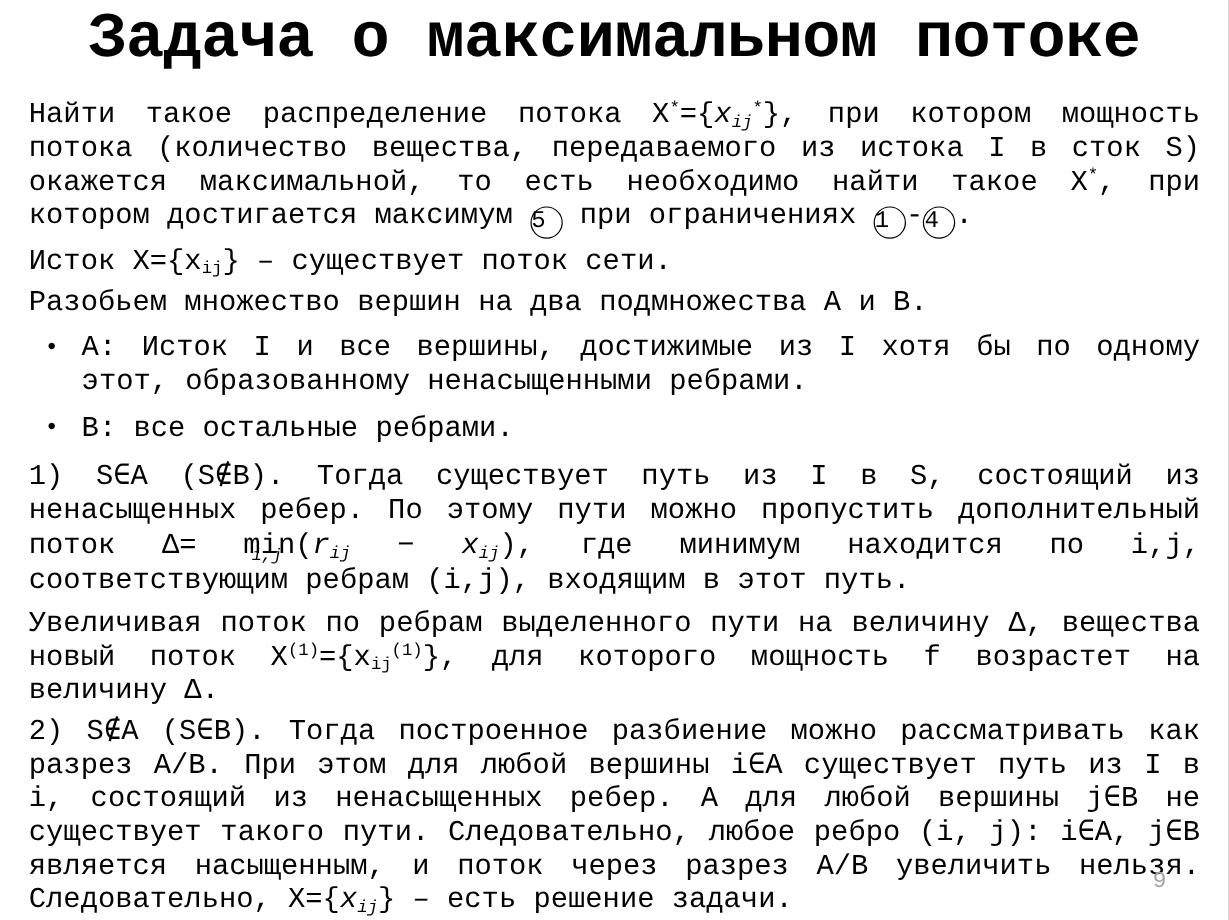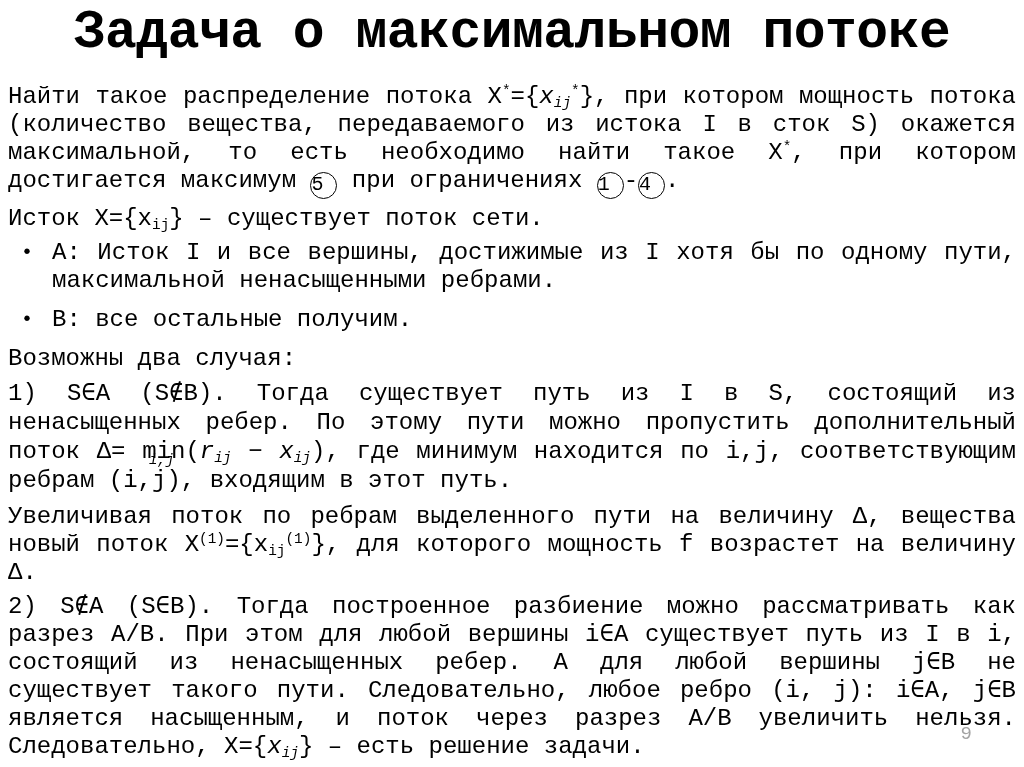--- a/index.html
+++ b/index.html
@@ -14,21 +14,21 @@
   }
   .title{
     margin:4px 14px 20px;
     font-size:53px;
     line-height:1.12;
     font-weight:bold;
     text-align:center;
     white-space:nowrap;
     letter-spacing:-0.5px;
   }
-  .body{padding:0 8px;}
+  .body{padding:0 24px;}
   .para{
     margin:0 0 6px;
     font-size:24px;
     line-height:28px;
   }
   .j{text-align:justify;text-align-last:left;}
   .mb10{margin-bottom:10px;}
   .case1{line-height:29px;margin-bottom:8px;}
   .bullet{
     position:relative;
@@ -73,32 +73,32 @@
 <body>
 
 <div class="slide">
   <h1 class="title">Задача о максимальном потоке</h1>
 
   <div class="body">
     <p class="para j"><span>Найти такое распределение потока X</span><span class="sup">*</span><span>={</span><span class="it">x</span><span class="itsub">ij</span><span class="sup">*</span><span>}, при котором мощность потока (количество вещества, передаваемого из истока I в сток S) окажется максимальной, то есть необходимо найти такое X</span><span class="sup">*</span><span>, при котором достигается максимум </span><span class="circ">5</span><span> при ограничениях </span><span class="circ">1</span><span>-</span><span class="circ">4</span><span>.</span></p>
 
     <p class="para"><span>Исток X={x</span><span class="sub">ij</span><span>} – существует поток сети.</span></p>
 
+    <p class="para mb10"><span>Разобьем множество вершин на два подмножества A и B.</span></p>
 
     <div class="bullet">
       <span class="marker">•</span>
-      <p class="para j"><span>A: Исток I и все вершины, достижимые из I хотя бы по одному пути, максимальной ненасыщенными ребрами.</span></p>
+      <p class="para j"><span>A: Исток I и все вершины, достижимые из I хотя бы по одному этот, образованному ненасыщенными ребрами.</span></p>
     </div>
 
     <div class="bullet">
       <span class="marker">•</span>
-      <p class="para j"><span>B: все остальные получим.</span></p>
+      <p class="para j"><span>B: все остальные ребрами.</span></p>
     </div>
 
-    <p class="para"><span>Возможны два случая:</span></p>
 
     <p class="para j case1"><span>1) S∈A (S∉B). Тогда существует путь из I в S, состоящий из ненасыщенных ребер. По этому пути можно пропустить дополнительный поток Δ= </span><span class="minop"><span>min</span><span class="minunder">i,j</span></span><span>(</span><span class="it">r</span><span class="itsub">ij</span><span> − </span><span class="it">x</span><span class="itsub">ij</span><span>), где минимум находится по i,j, соответствующим ребрам (i,j), входящим в этот путь.</span></p>
 
     <p class="para j"><span>Увеличивая поток по ребрам выделенного пути на величину Δ, вещества новый поток X</span><span class="sup">(1)</span><span>={x</span><span class="sub">ij</span><span class="sup">(1)</span><span>}, для которого мощность f  возрастет на величину Δ.</span></p>
 
     <p class="para j"><span>2) S∉A (S∈B). Тогда построенное разбиение можно рассматривать как разрез A/B. При этом для любой вершины i∈A существует путь из I в i, состоящий из ненасыщенных ребер. А для любой вершины j∈B не существует такого пути. Следовательно, любое ребро (i, j): i∈A, j∈B является насыщенным, и поток через разрез A/B увеличить нельзя. Следовательно, X={</span><span class="it">x</span><span class="itsub">ij</span><span>} – есть решение задачи.</span></p>
   </div>
 
   <div class="pagenum">9</div>
 </div>

